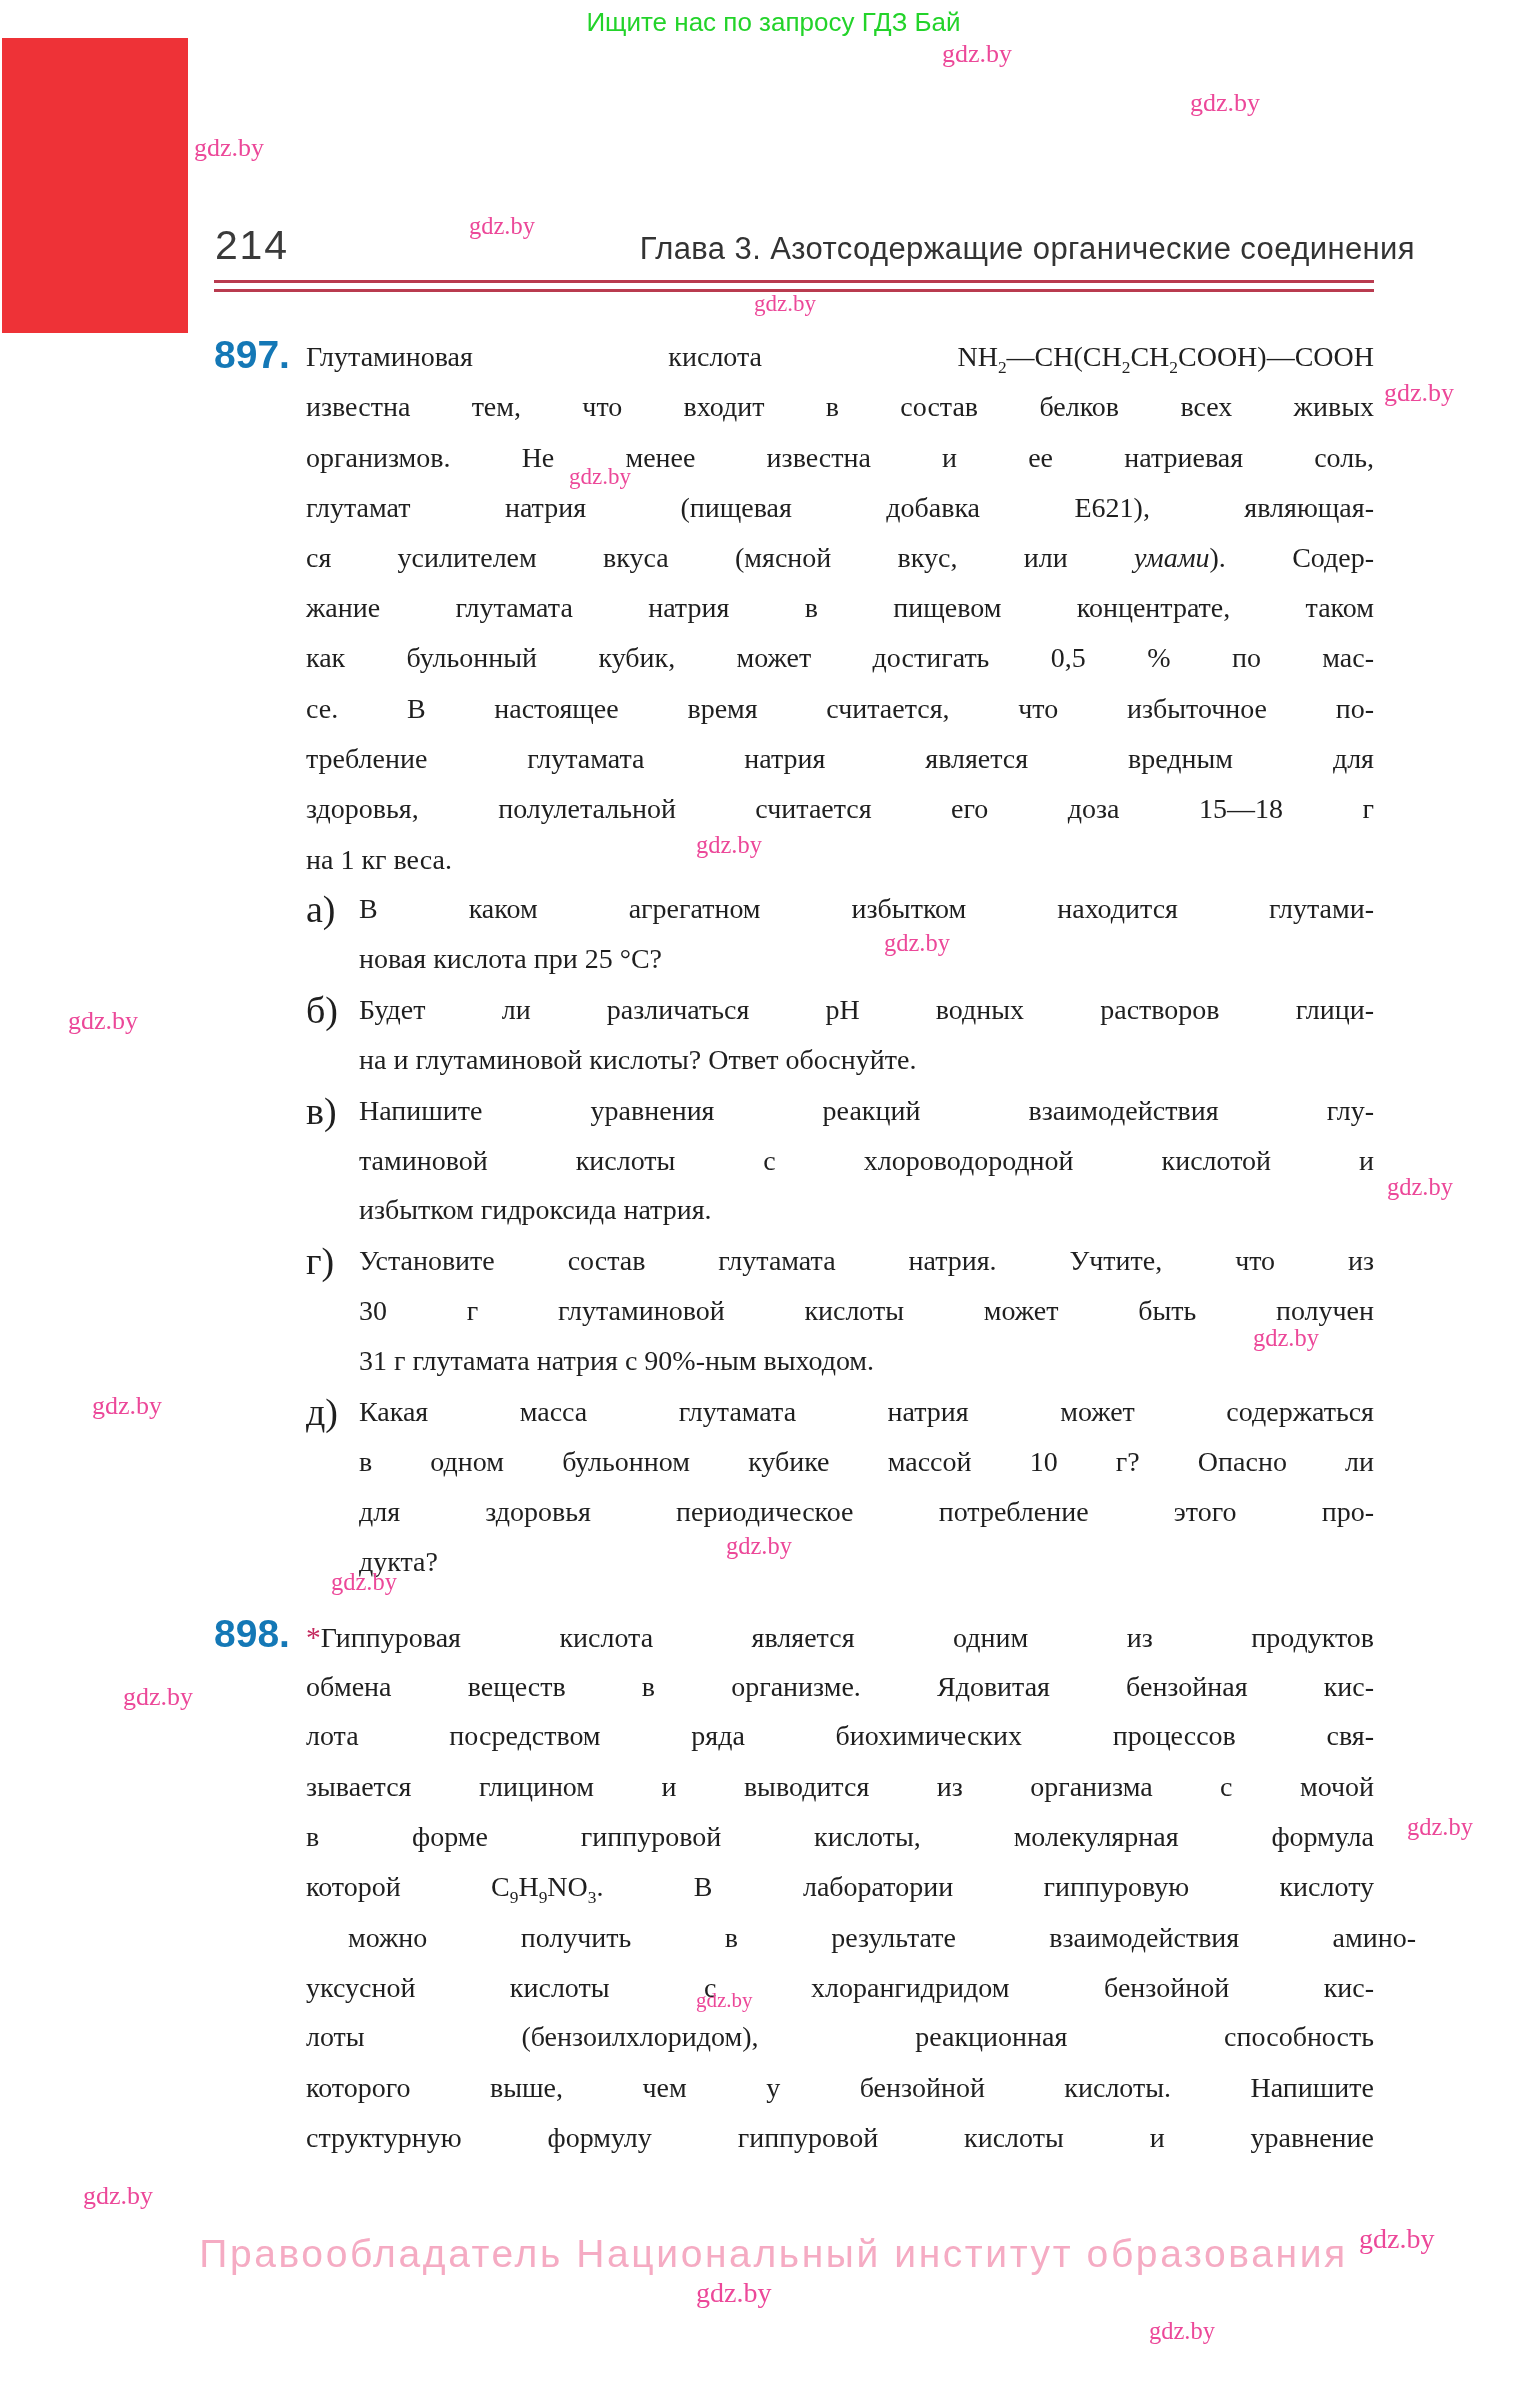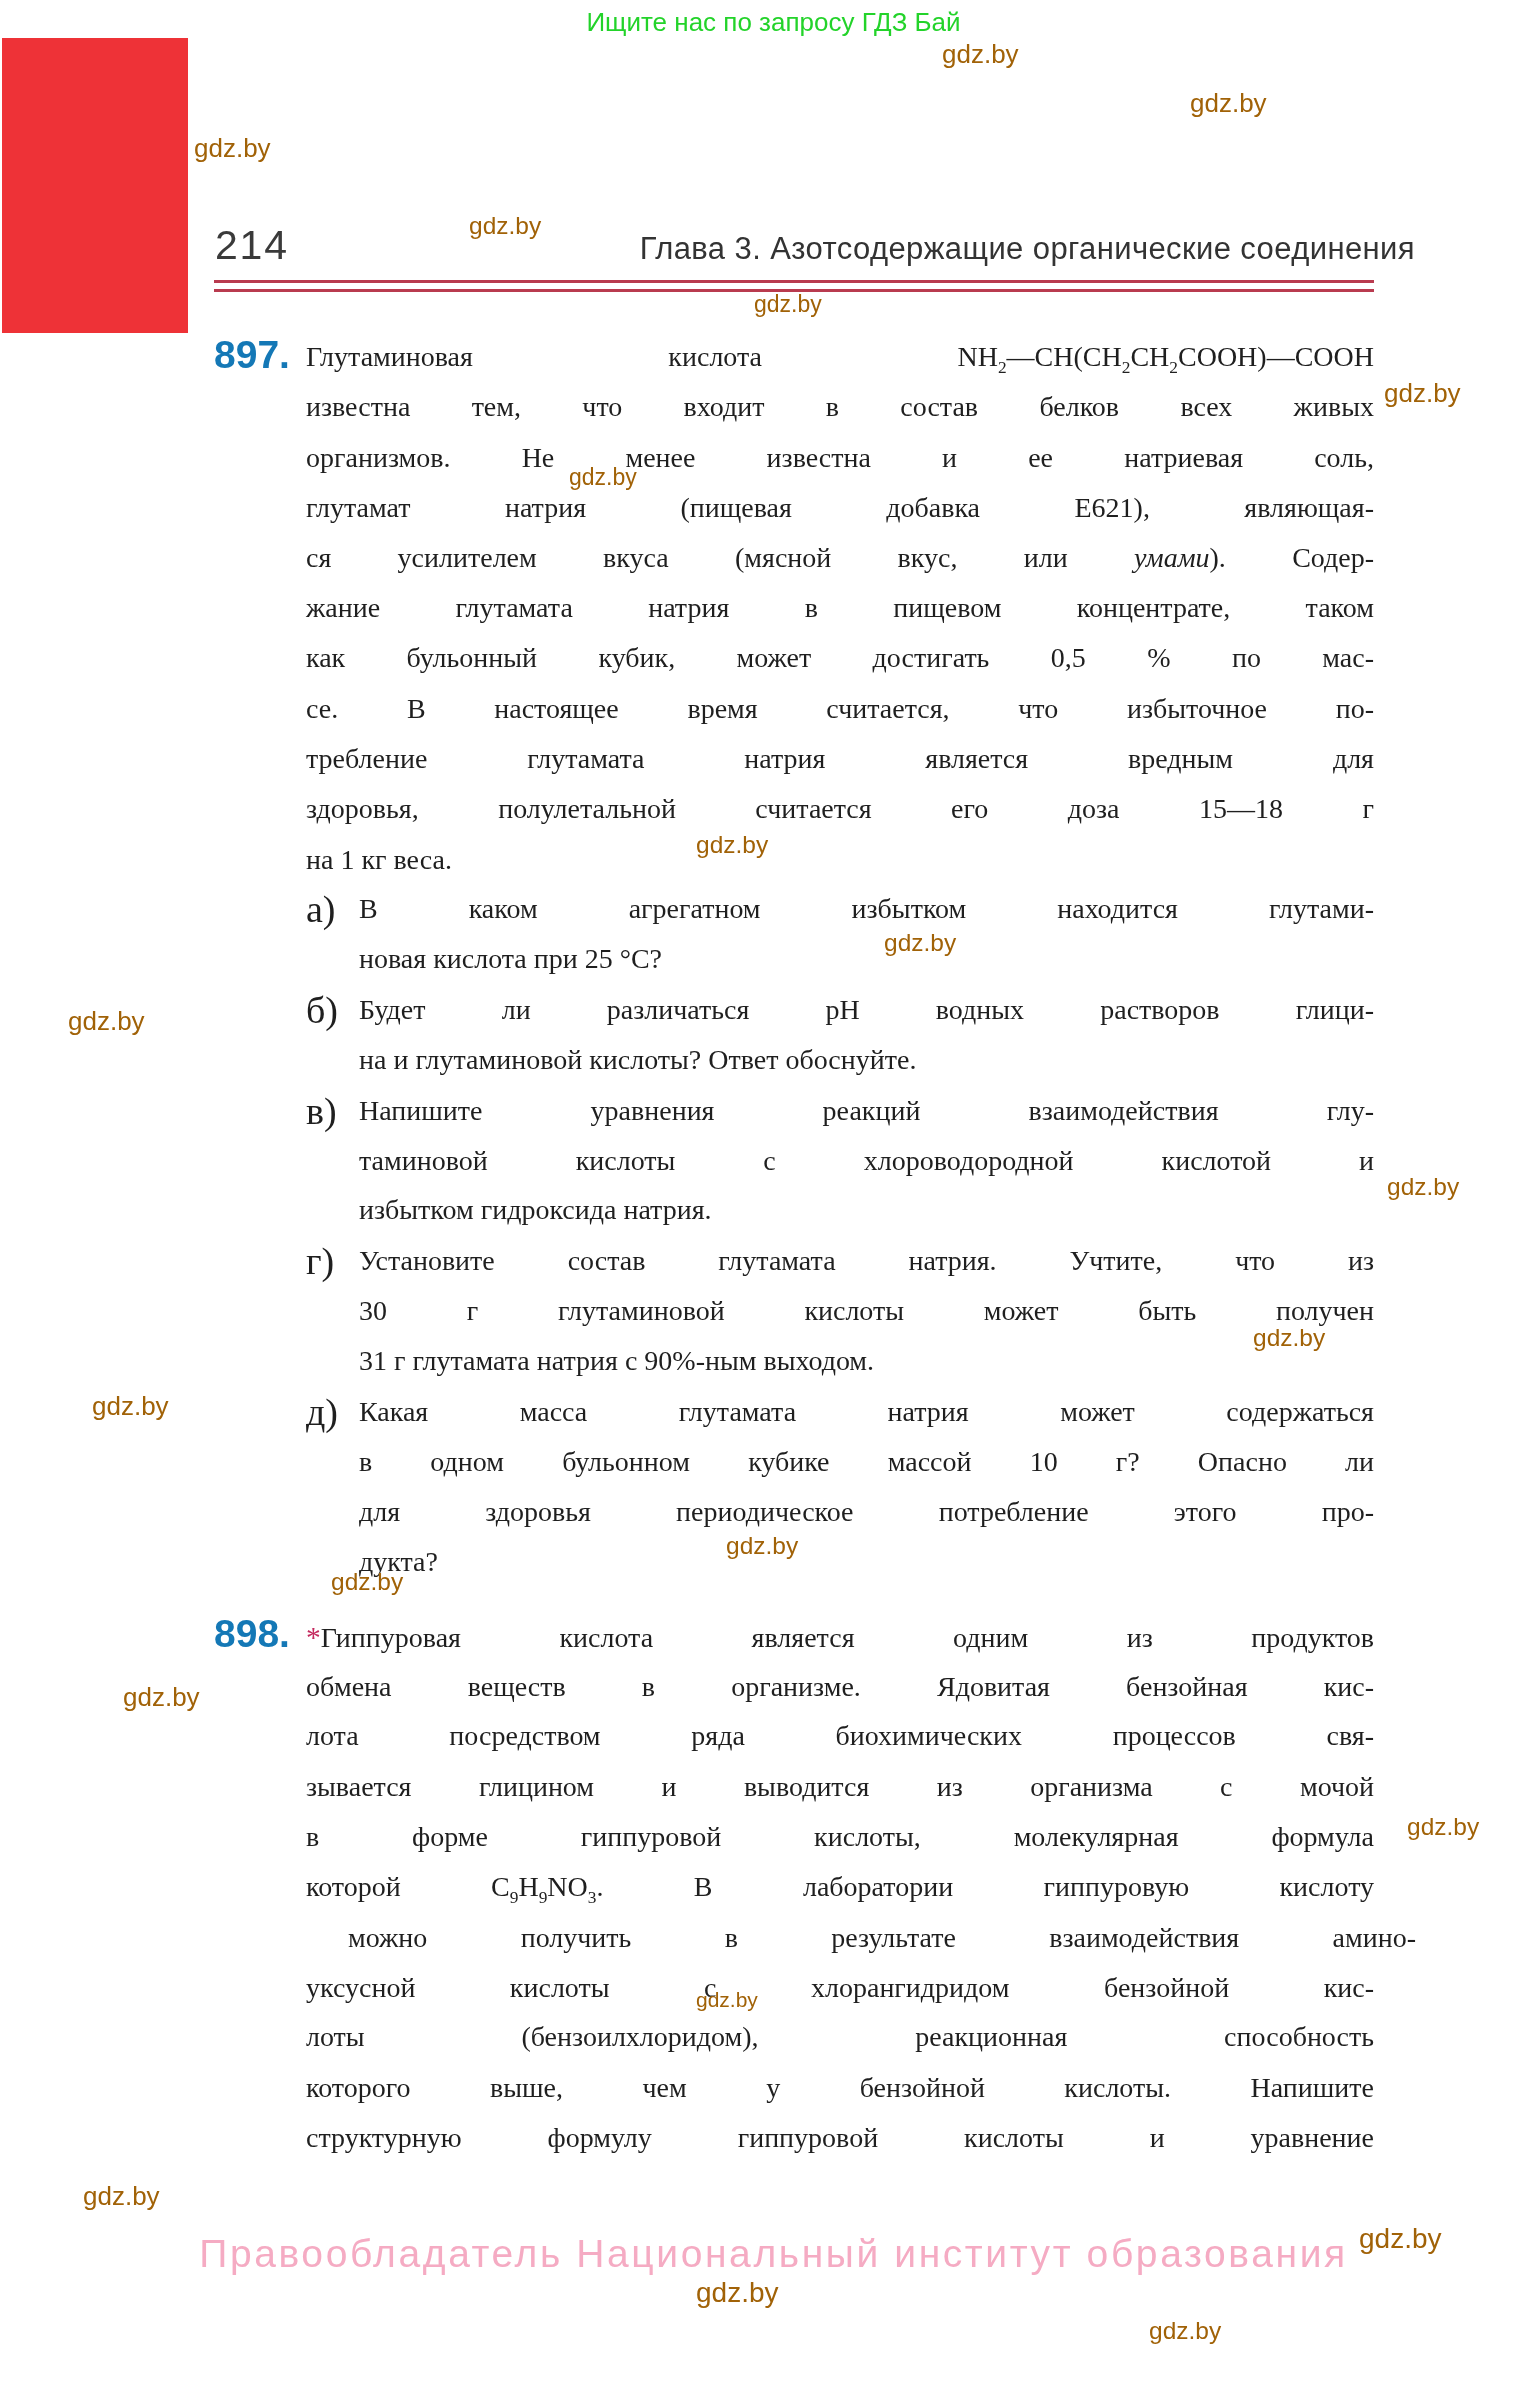--- a/index.html
+++ b/index.html
@@ -56,22 +56,22 @@
     font-size:38px;line-height:44px;color:#1f1f1f;
   }
   .pnum{
     font-family:"Liberation Sans", sans-serif;
     font-weight:bold;font-size:39px;line-height:44px;
     color:var(--number_blue);
   }
   .star{color:var(--star_red);font-size:1.05em;}
   .wm{
     position:absolute;
-    font-family:Liberation Sans, sans-serif;
-    color:#a16207;white-space:nowrap;
+    font-family:Liberation Serif, serif;
+    color:#ec4899;white-space:nowrap;
   }
   .pink-footer{
     position:absolute;top:2232px;left:0;right:0;
     text-align:center;
     font-family:"Liberation Sans", sans-serif;
     font-size:39px;letter-spacing:2.6px;
     color:var(--footer_pink);
   }
   .bottom-links{
     position:absolute;top:2366px;left:0;right:0;

